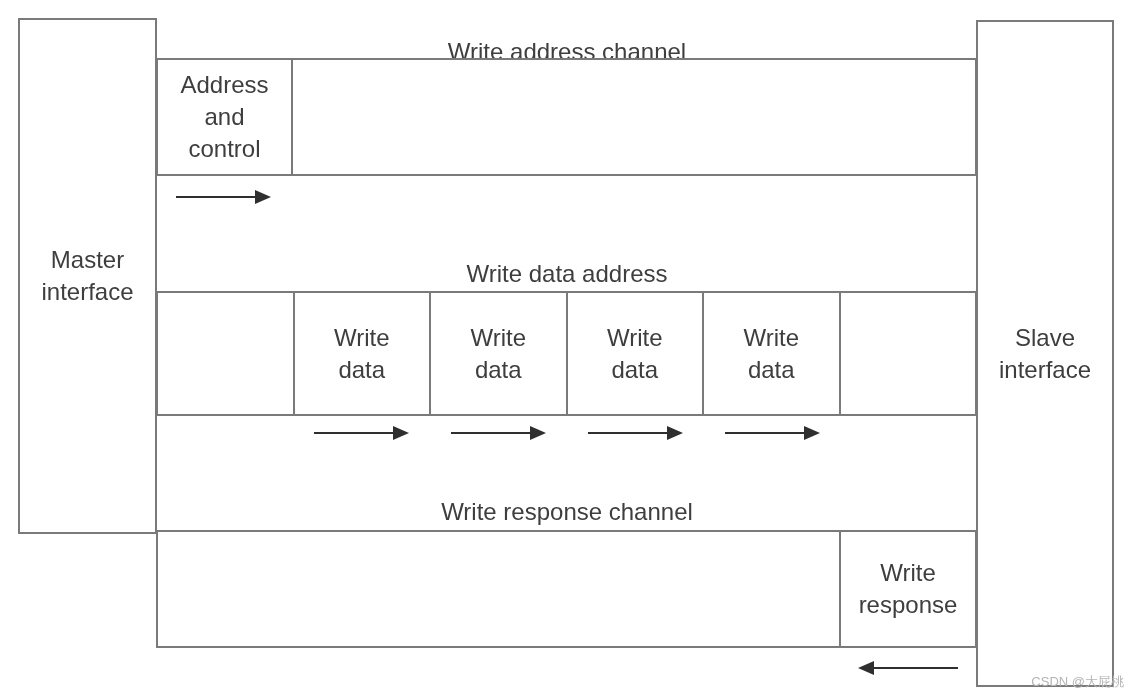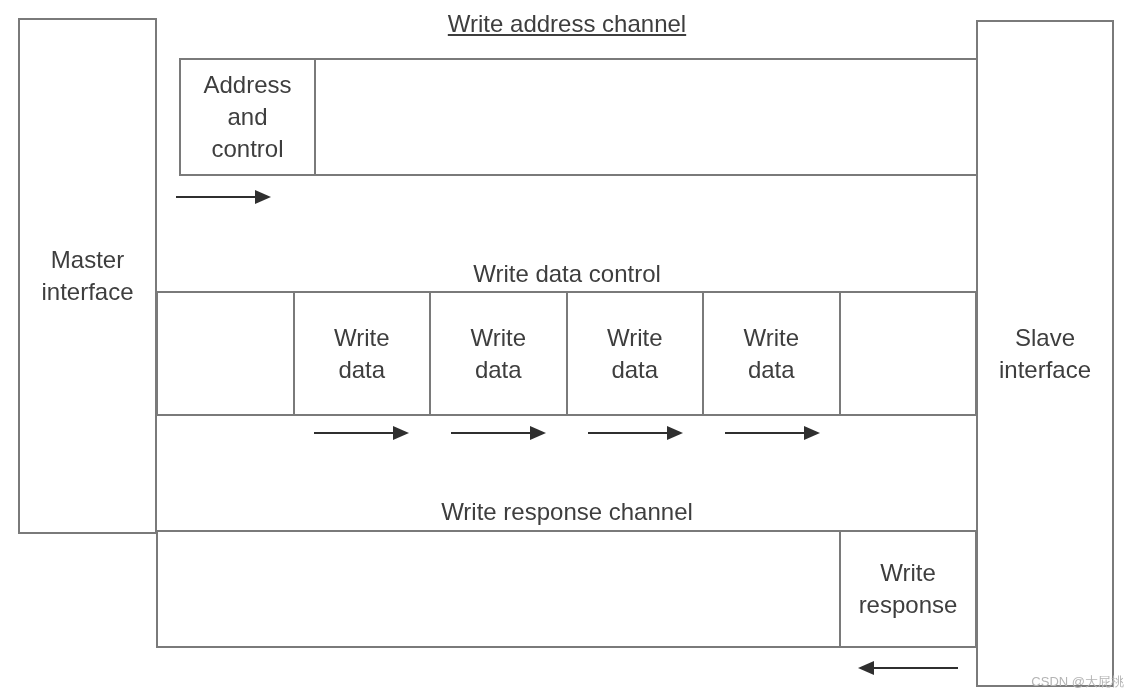--- a/index.html
+++ b/index.html
@@ -39,33 +39,33 @@
     color: var(--text);
   }
   .channel-title {
     position: absolute;
     left: 157px;
     width: 820px;
     text-align: center;
     font-size: 24px;
     color: var(--text);
   }
-  .channel-title.addr { top: 10px; text-decoration: underline; }
+  .channel-title.addr { top: 38px; text-decoration: underline; }
   .channel-title.data { top: 260px; }
   .channel-title.resp { top: 498px; }
   .channel-box {
     position: absolute;
     left: 156px;
     width: 821px;
     border: 2px solid var(--line);
     background: var(--bg);
     display: flex;
     z-index: 2;
   }
-  .channel-box.addr { top: 58px;  height: 118px; margin-left: 23px; }
+  .channel-box.addr { top: 58px;  height: 118px; }
   .channel-box.data { top: 291px; height: 125px; }
   .channel-box.resp { top: 530px; height: 118px; }
   .cell {
     display: flex;
     align-items: center;
     justify-content: center;
     height: 100%;
   }
   .cell.flexfill { flex: 1 1 0; }
   .cell.fixed135 { flex: 0 0 135px; }
@@ -124,21 +124,21 @@
   <div class="channel-box addr">
     <div class="cell fixed135 divider-right">
       <div class="label">Address
 and
 control</div>
     </div>
     <div class="cell flexfill"></div>
   </div>
   <div class="arrow right" style="left:176px; top:196px; width:80px;"></div>
 
-  <div class="channel-title data">Write data control</div>
+  <div class="channel-title data">Write data address</div>
   <div class="channel-box data">
     <div class="cell flexfill divider-right">
       <div class="label"></div>
     </div>
     <div class="cell flexfill divider-right">
       <div class="label">Write
 data</div>
     </div>
     <div class="cell flexfill divider-right">
       <div class="label">Write

